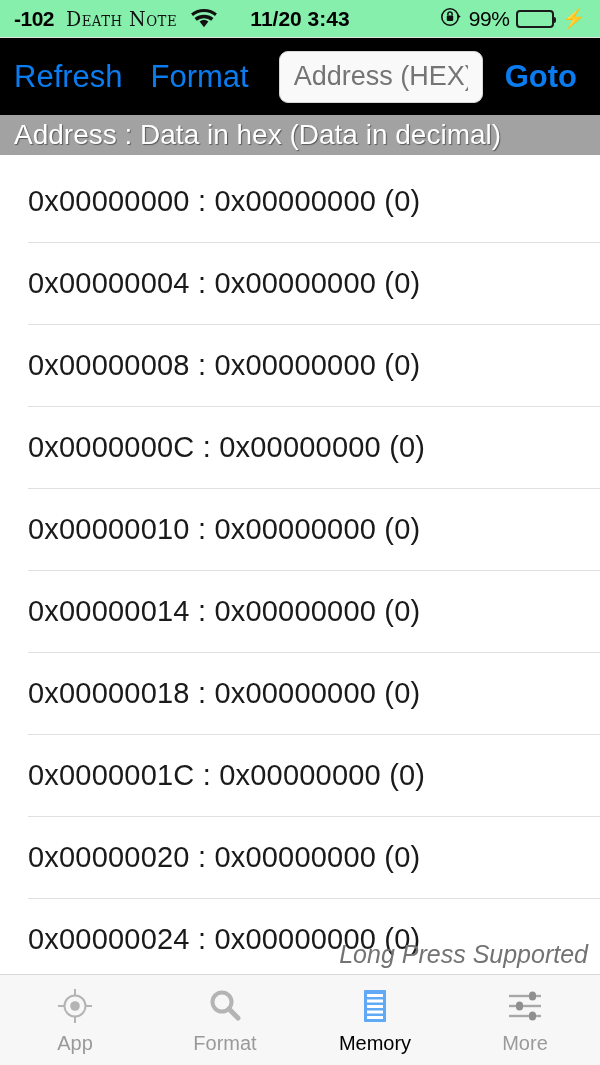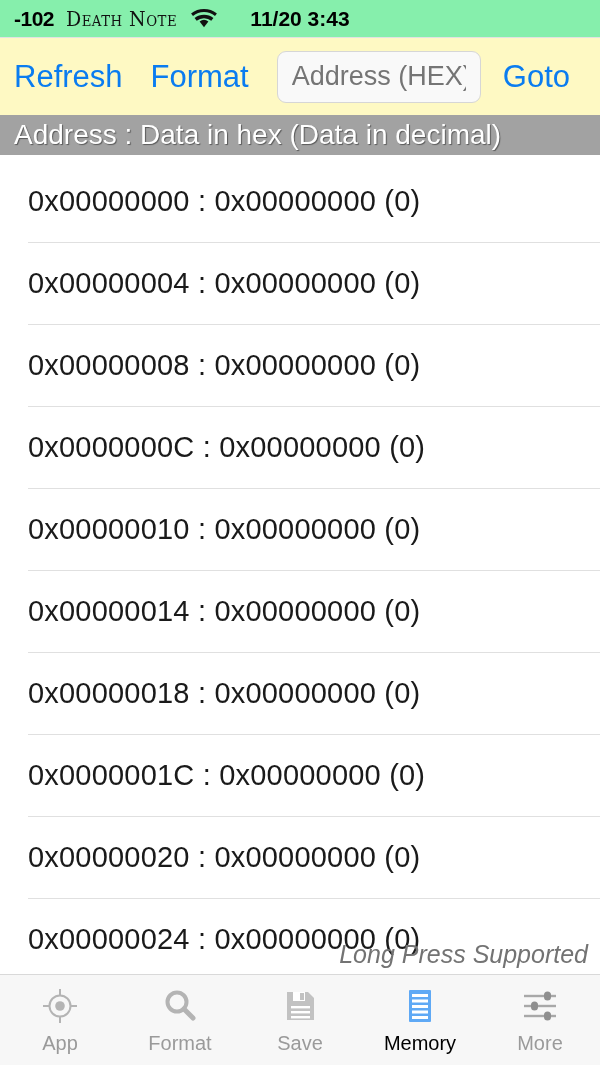--- a/index.html
+++ b/index.html
@@ -88,21 +88,21 @@
     width: 3px;
     height: 6px;
     background: #1a1a1a;
     border-radius: 0 2px 2px 0;
   }
   .bolt-icon { font-size: 19px; color: #000; margin-left: 1px; }
 
   
   .toolbar {
     height: 78px;
-    background: #fef9c3;
+    background: #000000;
     border-top: 1px solid #e2e2e2;
     display: flex;
     align-items: center;
     padding: 0 14px;
     box-sizing: border-box;
     gap: 0;
     justify-content: center;
   }
   .tb-btn {
     font-size: 31px;
@@ -122,21 +122,21 @@
     border-radius: 9px;
     background: #f9f9f9;
     font-size: 27px;
     color: #b8b8b8;
     padding: 0 14px;
     box-sizing: border-box;
     font-family: "Liberation Sans", sans-serif;
     outline: none;
     margin-left: auto;
   }
-  .tb-btn.goto { margin-left: 22px; margin-right: 16px; }
+  .tb-btn.goto { margin-left: 22px; margin-right: 9px; font-weight: bold; }
 
   
   .section-header {
     height: 40px;
     background: #a2a2a2;
     display: flex;
     align-items: center;
     padding-left: 14px;
     box-sizing: border-box;
     text-align: center;
@@ -238,20 +238,36 @@
       <svg width="26" height="20" viewBox="0 0 26 20">
         <path d="M13 18.2 L8.6 12.4 a7.4 7.4 0 0 1 8.8 0 Z" fill="#111"></path>
         <path d="M13 9.2 a11.6 11.6 0 0 0 -7.3 2.5 l-2.1 -2.7 a15.2 15.2 0 0 1 18.8 0 l-2.1 2.7 A11.6 11.6 0 0 0 13 9.2 Z" fill="#111"></path>
         <path d="M13 3.1 a17.6 17.6 0 0 0 -11 3.8 l-1.9 -2.5 A21.2 21.2 0 0 1 13 0 a21.2 21.2 0 0 1 12.9 4.4 l-1.9 2.5 A17.6 17.6 0 0 0 13 3.1 Z" fill="#111"></path>
       </svg>
     </span>
   </div>
 
   <div class="status-center">11/20 3:43</div>
 
+  <div class="status-right">
+    <span>
+      <svg width="22" height="22" viewBox="0 0 22 22">
+        <circle cx="10" cy="11" r="8.2" fill="none" stroke="#111" stroke-width="1.6"></circle>
+        <rect x="6.8" y="9.6" width="6.4" height="5.4" rx="1" fill="#111"></rect>
+        <path d="M7.9 9.6 v-1.5 a2.1 2.1 0 0 1 4.2 0 v1.5" fill="none" stroke="#111" stroke-width="1.5"></path>
+        <path d="M17.5 8.2 l3.2 2.3 -3.2 2.3 z" fill="#111"></path>
+      </svg>
+    </span>
+    <span class="status-batt-pct">99%</span>
+    <span class="battery">
+      <span class="battery-fill" style="width: 99%;"></span>
+      <span class="battery-cap"></span>
+    </span>
+    <span class="bolt-icon">⚡</span>
+  </div>
 </div>
 
 <div class="toolbar">
   <button class="tb-btn refresh">Refresh</button>
   <button class="tb-btn format">Format</button>
   <input class="address-field" type="text" placeholder="Address (HEX)" style="">
   <button class="tb-btn goto">Goto</button>
 </div>
 
 <div class="section-header">
@@ -312,33 +328,20 @@
   <div class="tab">
     <span class="tab-icon">
       <svg width="40" height="40" viewBox="0 0 40 40">
         <circle cx="17" cy="16" r="9.5" fill="none" stroke="#b4b4b4" stroke-width="4"></circle>
         <line x1="24" y1="23" x2="33" y2="32" stroke="#b4b4b4" stroke-width="5" stroke-linecap="round"></line>
       </svg>
     </span>
     <span class="tab-label">Format</span>
   </div>
 
-  <div class="tab">
-    <span class="tab-icon">
-      <svg width="40" height="40" viewBox="0 0 40 40">
-        <path d="M7 6 h21 l6 6 v22 h-27 z" fill="#c2c2c2"></path>
-        <rect x="13" y="6" width="12" height="9" fill="#ffffff"></rect>
-        <rect x="20" y="7" width="4" height="7" fill="#c2c2c2"></rect>
-        <rect x="11" y="20" width="19" height="2.4" fill="#ffffff"></rect>
-        <rect x="11" y="25" width="19" height="2.4" fill="#ffffff"></rect>
-        <rect x="11" y="30" width="19" height="2.4" fill="#ffffff"></rect>
-      </svg>
-    </span>
-    <span class="tab-label">Save</span>
-  </div>
 
   <div class="tab active">
     <span class="tab-icon">
       <svg width="40" height="40" viewBox="0 0 40 40">
         <rect x="9" y="4" width="22" height="32" rx="1" fill="#5fa9f5"></rect>
         <rect x="12" y="8" width="16" height="3" fill="#ffffff"></rect>
         <rect x="12" y="13.5" width="16" height="3" fill="#ffffff"></rect>
         <rect x="12" y="19" width="16" height="3" fill="#ffffff"></rect>
         <rect x="12" y="24.5" width="16" height="3" fill="#ffffff"></rect>
         <rect x="12" y="30" width="16" height="3" fill="#ffffff"></rect>

